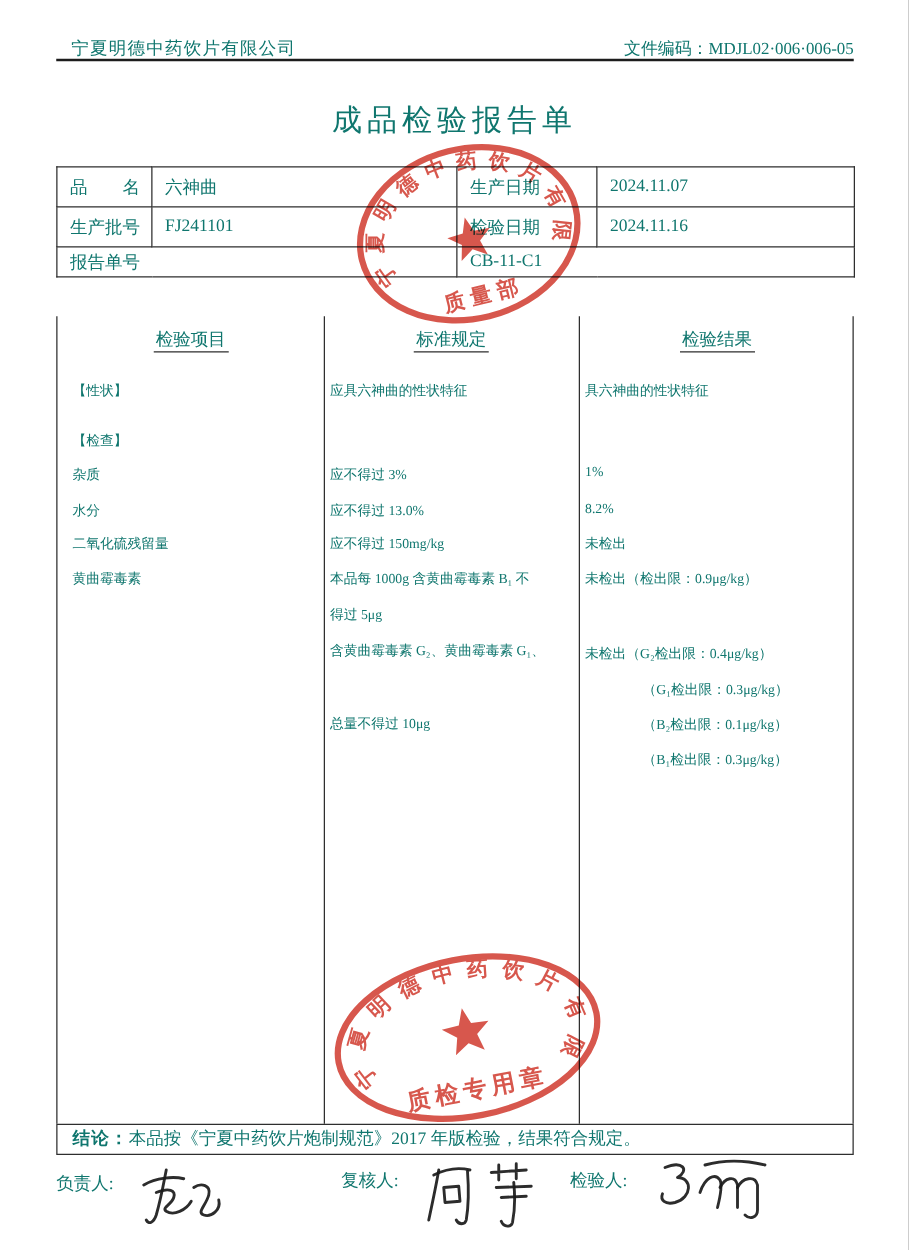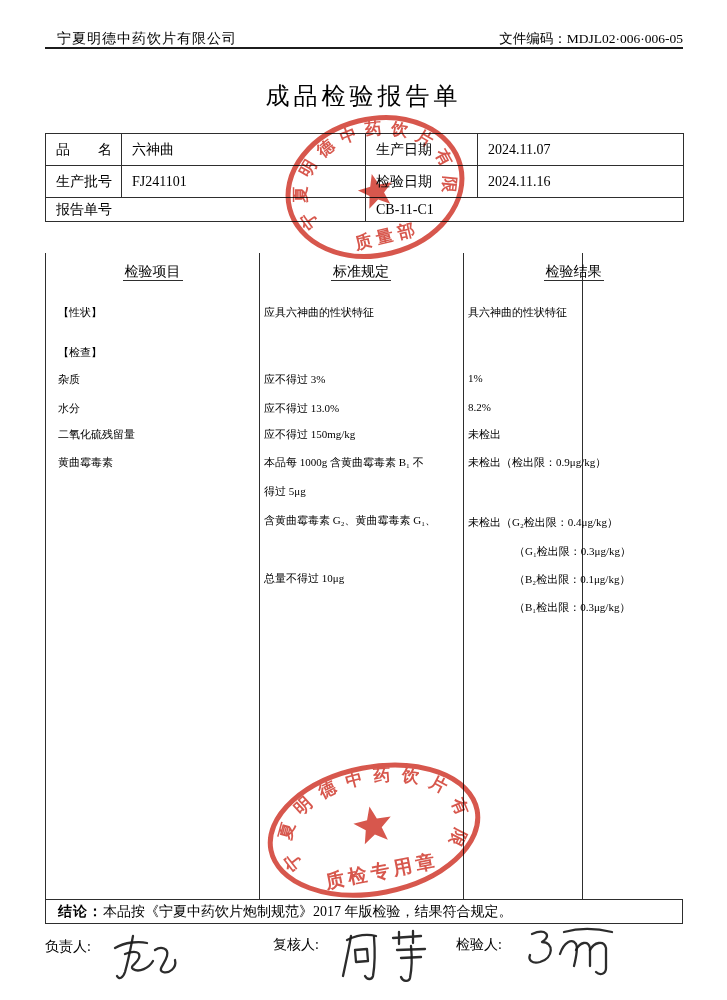--- a/index.html
+++ b/index.html
@@ -1,33 +1,33 @@
 <!DOCTYPE html>
 <html><head>
 <meta charset="utf-8">
 <style>
   * { margin:0; padding:0; box-sizing:border-box; }
   html,body { background:#888; }
   .page {
     position:relative; width:727px; height:1000px; margin:0 auto;
-    background:#ffffff; overflow:hidden; color:#000000;
+    background:#ffffff; overflow:hidden; color:#0f766e;
     font-family:"Liberation Serif","DejaVu Serif",serif;
   }
   .hdr-left { position:absolute; left:57px; top:30px; font-size:14px; letter-spacing:1px; }
   .hdr-right { position:absolute; right:44px; top:30px; font-size:13.5px; }
   .hdr-rule { position:absolute; left:45px; top:47px; width:638px; height:2px; background:#1c1c1c; }
   .doc-title { position:absolute; left:0; top:80px; width:100%; text-align:center;
     font-size:24px; font-weight:normal; letter-spacing:4px; }
 
   table.info { position:absolute; left:45px; top:133px; width:638px; border-collapse:collapse; table-layout:fixed; }
   table.info td { border:1px solid #2e2e2e; font-size:14px; padding:0 0 0 10px; vertical-align:middle; }
   table.info tr.r { height:32px; }
   table.info tr.r2 { height:24px; }
 
-  .main-frame { position:absolute; left:45px; top:253px; width:538px; height:646px;
+  .main-frame { position:absolute; left:45px; top:253px; width:638px; height:646px;
     border-left:1px solid #2e2e2e; border-right:1px solid #2e2e2e; }
   .vline { position:absolute; top:0; width:1px; height:100%; background:#2e2e2e; }
   .col-head { position:absolute; top:10px; font-size:14px; text-align:center; }
   .col-head span { border-bottom:1px solid #2e2e2e; padding:0 2px 1px 2px; }
   .cellline { position:absolute; font-size:11px; white-space:nowrap; }
 
   .conclusion { position:absolute; left:45px; top:899px; width:638px; height:25px;
     border:1px solid #2e2e2e; font-size:14px; line-height:23px; padding-left:12px; }
   .conclusion b { letter-spacing:1px; }
 

